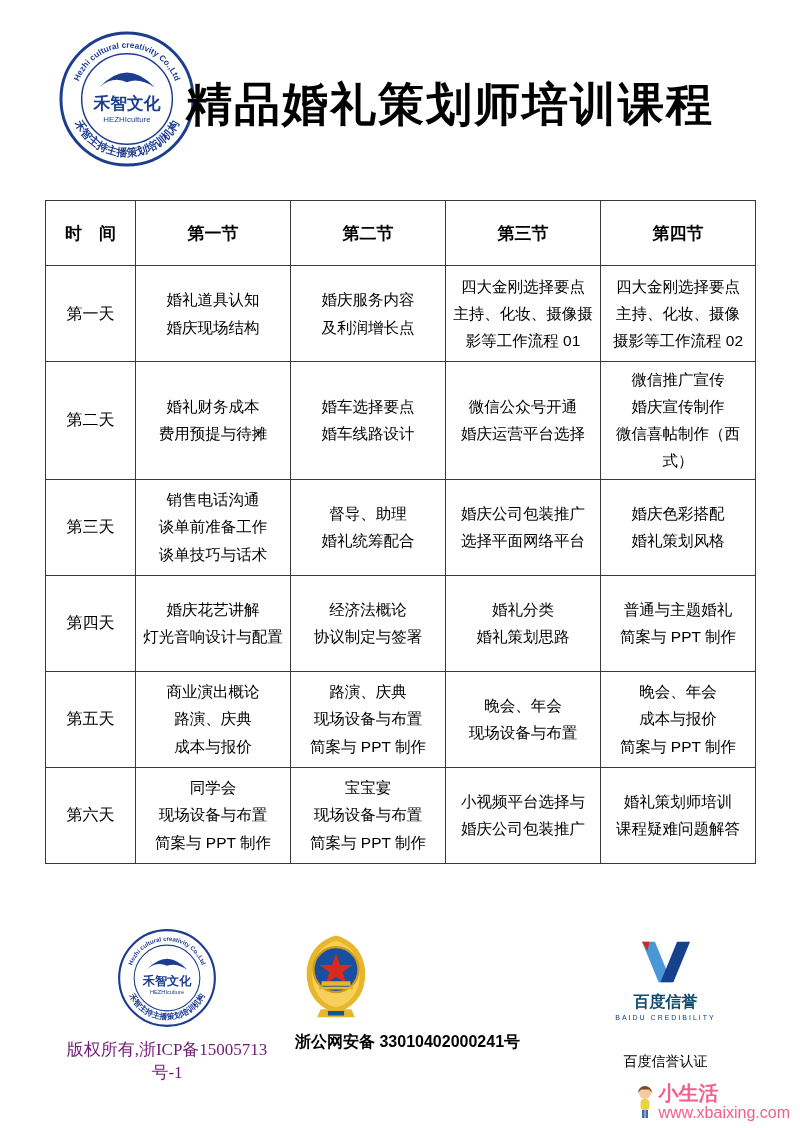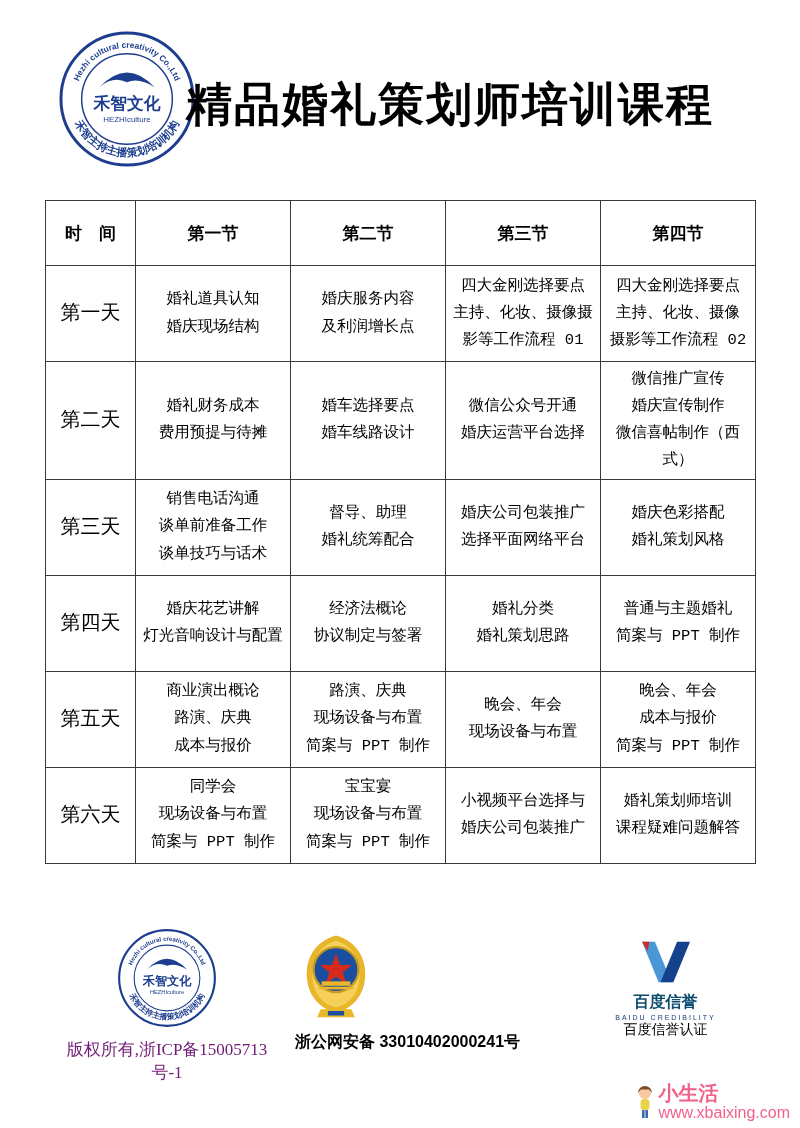--- a/index.html
+++ b/index.html
@@ -19,56 +19,56 @@
     position:absolute; left:186px; top:74px;
     font-size:46px; font-weight:900; color:#000;
     letter-spacing:2px; white-space:nowrap;
     font-family:"Liberation Sans", sans-serif;
   }
 
   
   table.course-table {
     position:absolute; left:45px; top:200px;
     width:710px; border-collapse:collapse; table-layout:fixed;
-    font-family:Liberation Mono, monospace;
+    font-family:Liberation Sans, sans-serif;
   }
   .course-table th, .course-table td {
     border:1px solid #3a3a3a;
     text-align:center; vertical-align:middle;
     color:#000;
   }
   .course-table thead th {
     height:65px; font-size:17px; font-weight:bold;
     white-space:pre-line;
   }
   .course-table tbody tr { height:96px; }
   .course-table td {
     font-size:15.5px; line-height:1.75;
     white-space:pre-line;
     padding:4px 6px;
   }
-  .course-table td.day { font-size:20px; }
+  .course-table td.day { font-size:16px; }
   .col-time { width:90px; }
   .col-sess { width:155px; }
 
   
   .footer-left  { position:absolute; left:62px;  top:928px; width:210px; text-align:center; }
   .footer-center{ position:absolute; left:295px; top:930px; width:240px; text-align:left; }
   .footer-right { position:absolute; left:578px; top:938px; width:175px; text-align:center; }
 
   .logo-small { width:100px; height:100px; }
   .copyright-text { margin-top:6px; font-size:17px; color:#701a75; font-family:"Liberation Serif", serif; }
 
   .police-badge { width:82px; height:90px; }
   .police-text { margin-top:8px; font-size:16px; font-weight:bold; color:#000; font-family:"Liberation Sans", sans-serif; }
 
   .baidu-v { width:56px; height:48px; }
   .baidu-cn { font-size:16px; font-weight:bold; color:#0c4a6e; margin-top:2px; font-family:"Liberation Sans", sans-serif; }
   .baidu-en { font-size:7px; letter-spacing:2px; color:#123a7a; margin-top:1px; }
-  .baidu-cert { font-size:14px; color:#000; margin-top:0; font-family:"Liberation Serif", serif; }
+  .baidu-cert { font-size:14px; color:#000; margin-top:32px; font-family:"Liberation Serif", serif; }
 
   
   .watermark {
     position:absolute; right:10px; bottom:6px;
     display:flex; align-items:center; 
   }
   .wm-icon { width:26px; height:34px; }
   .wm-name { font-size:20px; font-weight:bold; color:#f2608a; line-height:1.1; }
   .wm-url  { font-size:16px; color:#f2608a; }
 </style>

